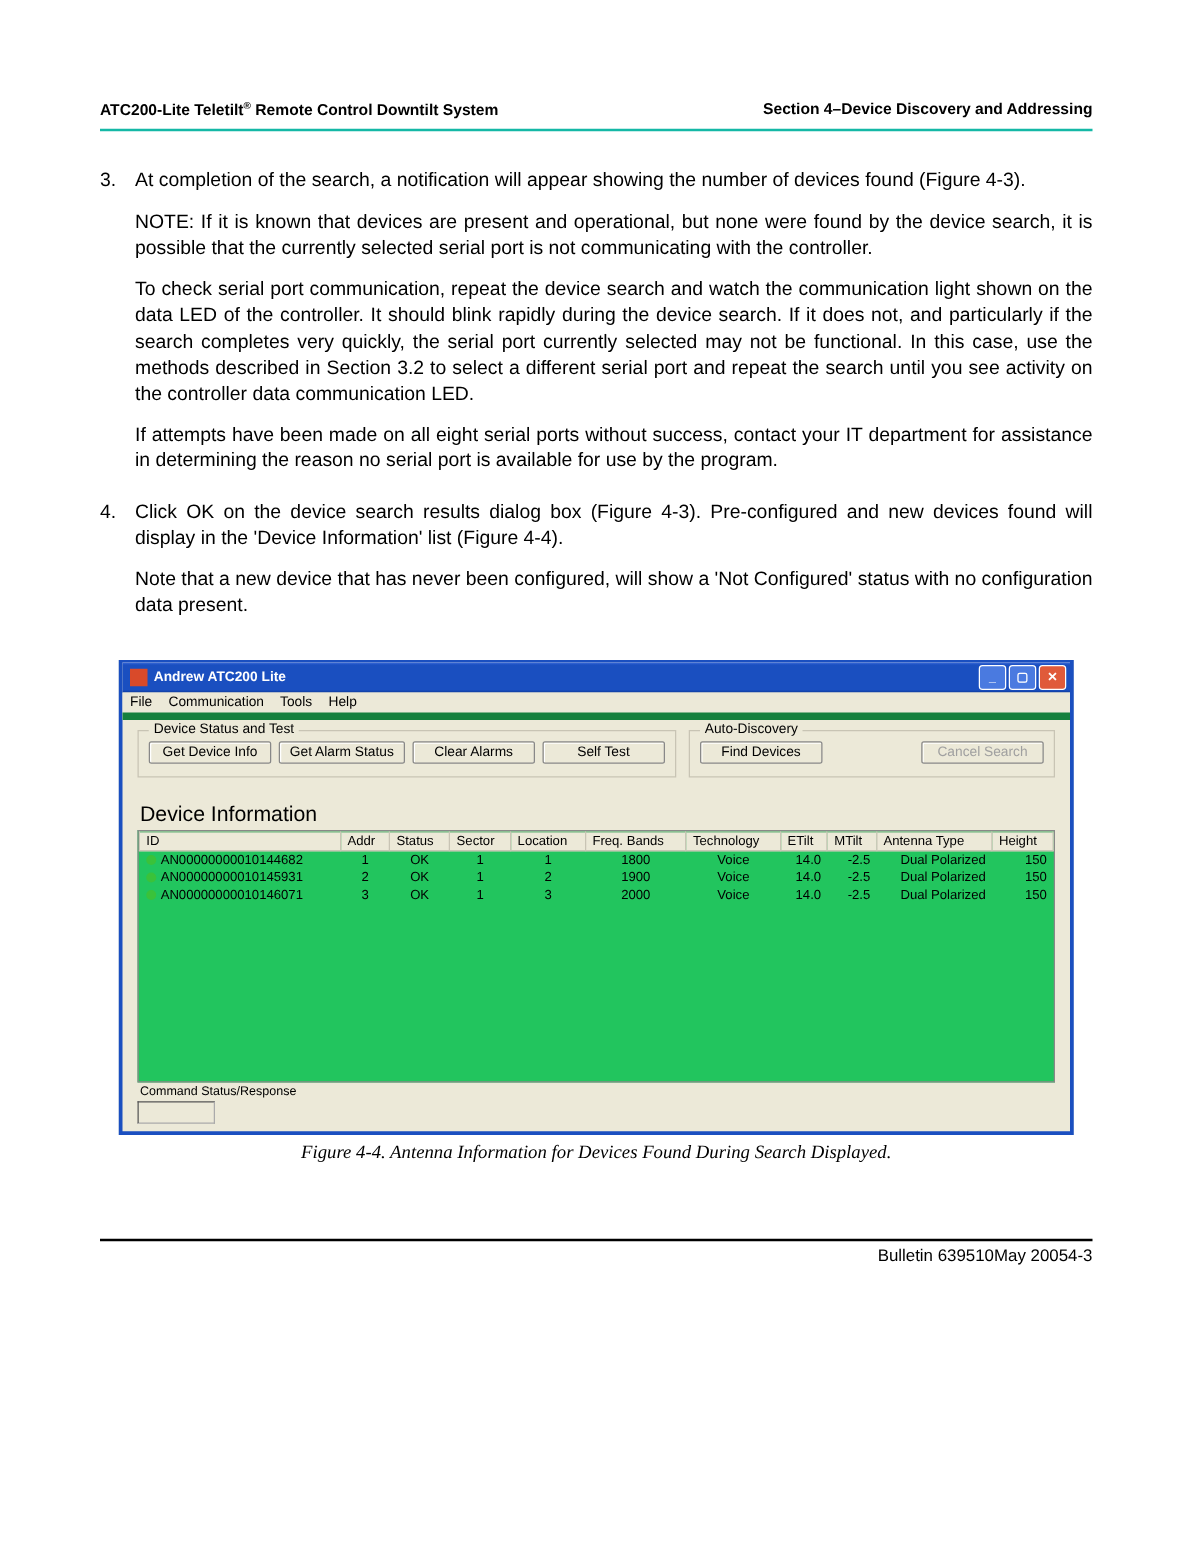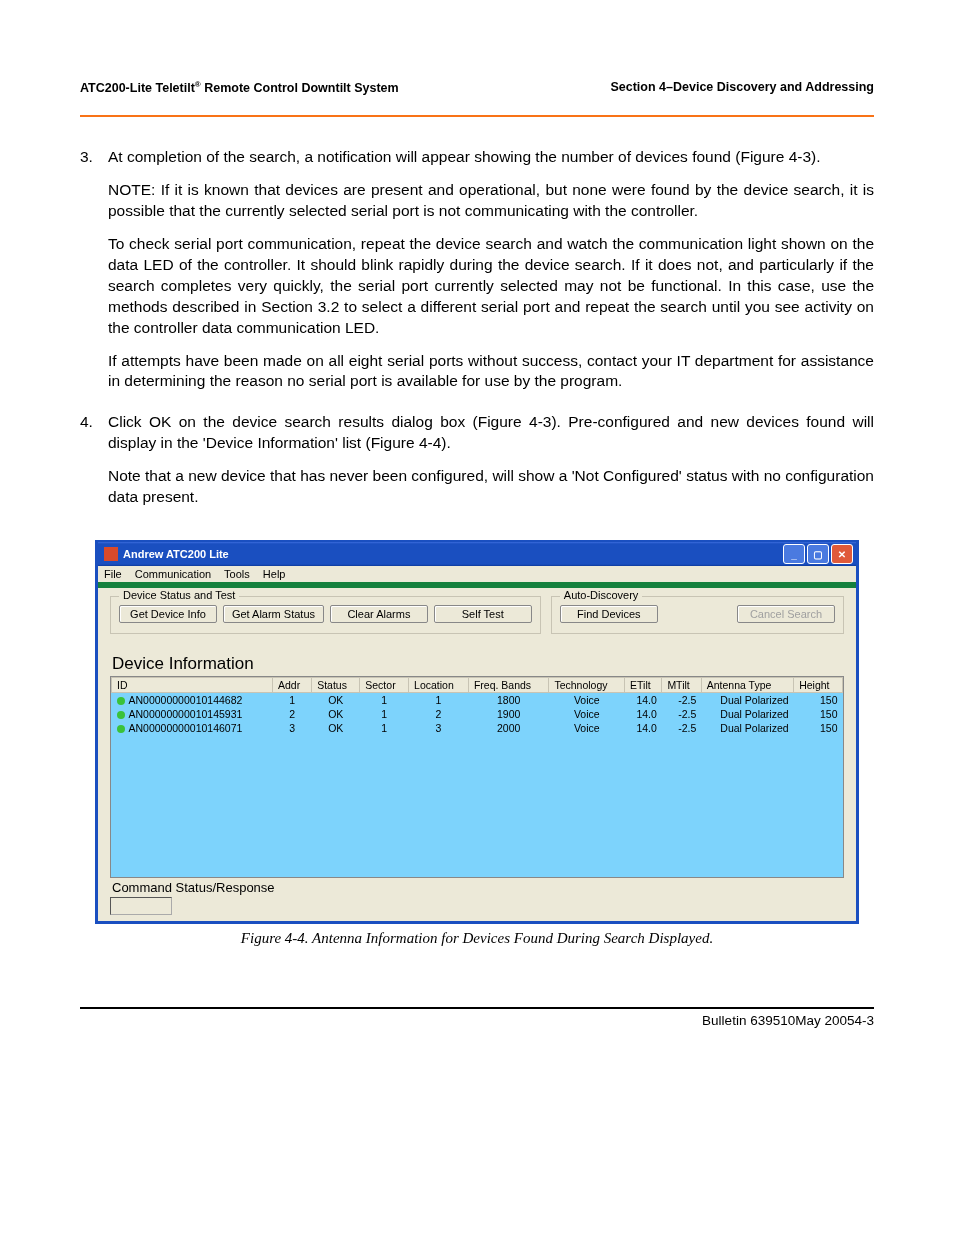--- a/index.html
+++ b/index.html
@@ -11,22 +11,22 @@
   }
   .page {
     padding: 80px 80px 40px 80px;
     box-sizing: border-box;
   }
   .header-row {
     display: flex;
     justify-content: space-between;
     font-weight: bold;
     font-size: 12.5px;
-    border-bottom: 2px solid #f97316;
-    padding-bottom: 20px;
+    border-bottom: 2px solid #14b8a6;
+    padding-bottom: 8px;
     margin-bottom: 30px;
   }
   sup { font-size: 8px; }
   .body-text {
     font-size: 15.5px;
     line-height: 1.35;
     text-align: justify;
   }
   .list-item {
     display: flex;
@@ -113,21 +113,21 @@
     display: inline-block;
     box-shadow: 1px 1px 0 #fff inset;
   }
   .btn.disabled { color: #a0a0a0; }
   .btn.focus { border: 1px dotted #000; outline: 1px solid #555; outline-offset: -3px;}
   .btn-row { display: flex; justify-content: space-between; }
   .btn-row.right { justify-content: flex-end; gap: 18px;}
   .dev-info-label { font-size: 17px; margin: 14px 0 2px 2px; }
   .table-wrap {
     border: 1px solid #888;
-    background: #7dd3fc;
+    background: #22c55e;
     height: 200px;
     overflow: hidden;
   }
   table.dev {
     border-collapse: collapse;
     width: 100%;
     font-size: 10.5px;
   }
   table.dev th {
     background: #ece9d8;
@@ -146,21 +146,21 @@
     width: 8px; height: 8px; border-radius: 50%;
     background: #3ac23a; display: inline-block;
     margin-right: 4px; vertical-align: middle;
   }
   .action-row {
     display: flex;
     justify-content: center;
     gap: 50px;
     margin: 10px 0 6px 0;
   }
-  .cmd-status { font-size: 13px; margin: 2px 0 2px 2px; }
+  .cmd-status { font-size: 10px; margin: 2px 0 2px 2px; }
   .cmd-field {
     border: 1px inset #aaa;
     background: #ece9d8;
     height: 16px;
     width: 60px;
   }
   .caption {
     text-align: center;
     font-family: Georgia, "Times New Roman", serif;
     font-style: italic;

